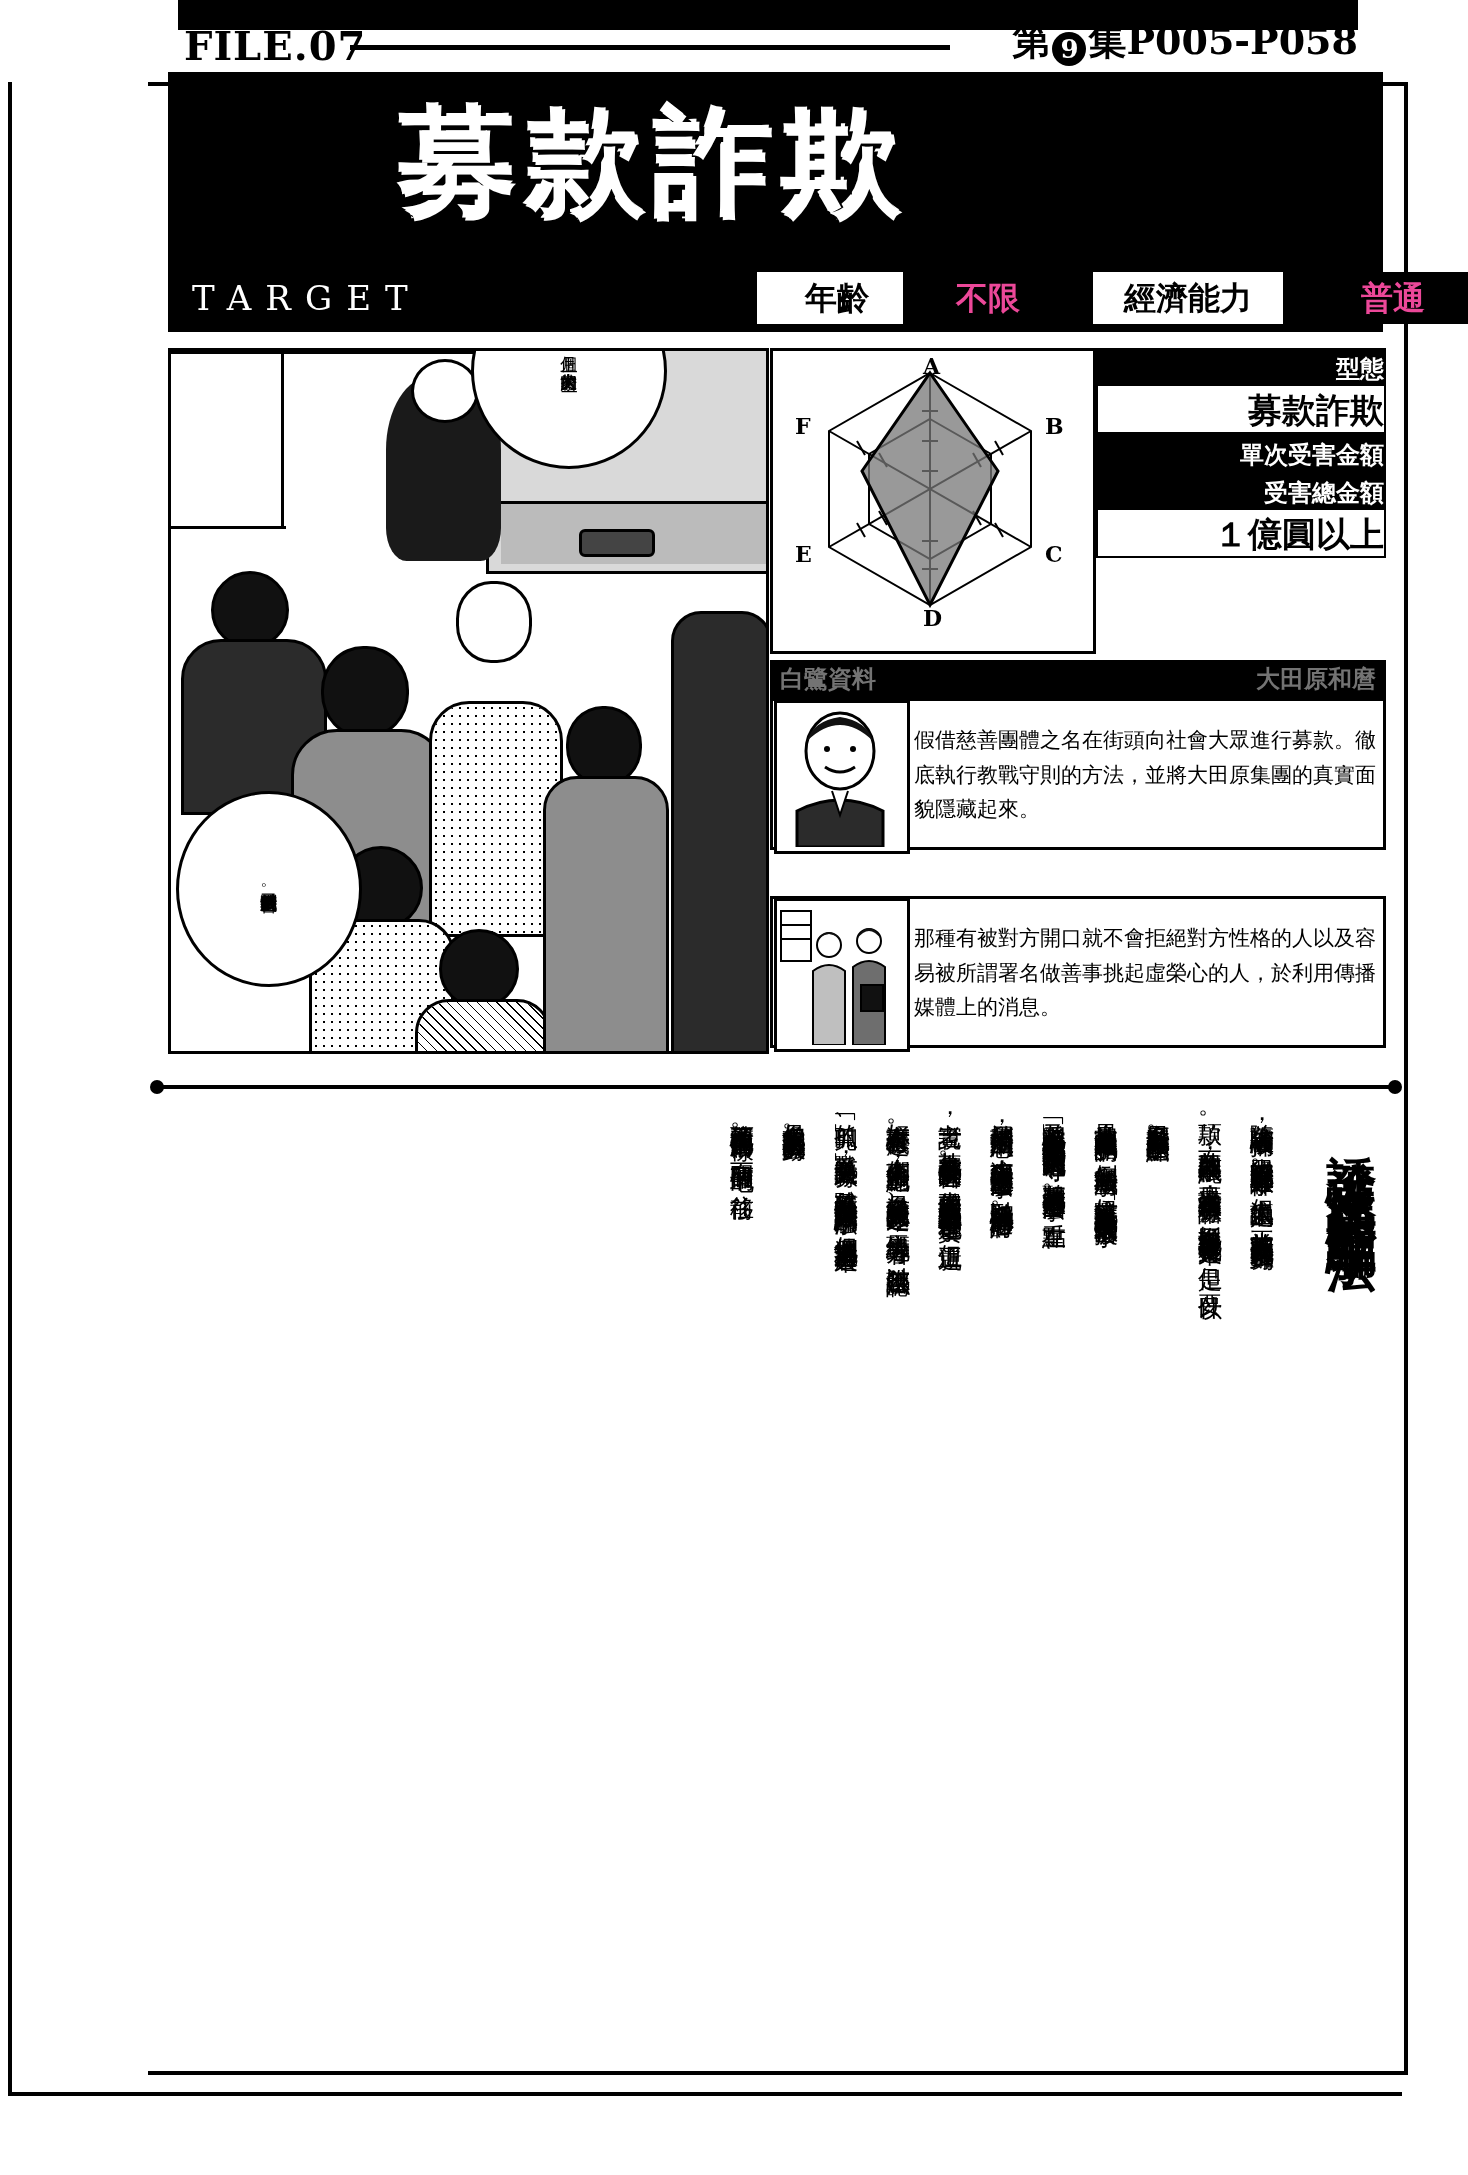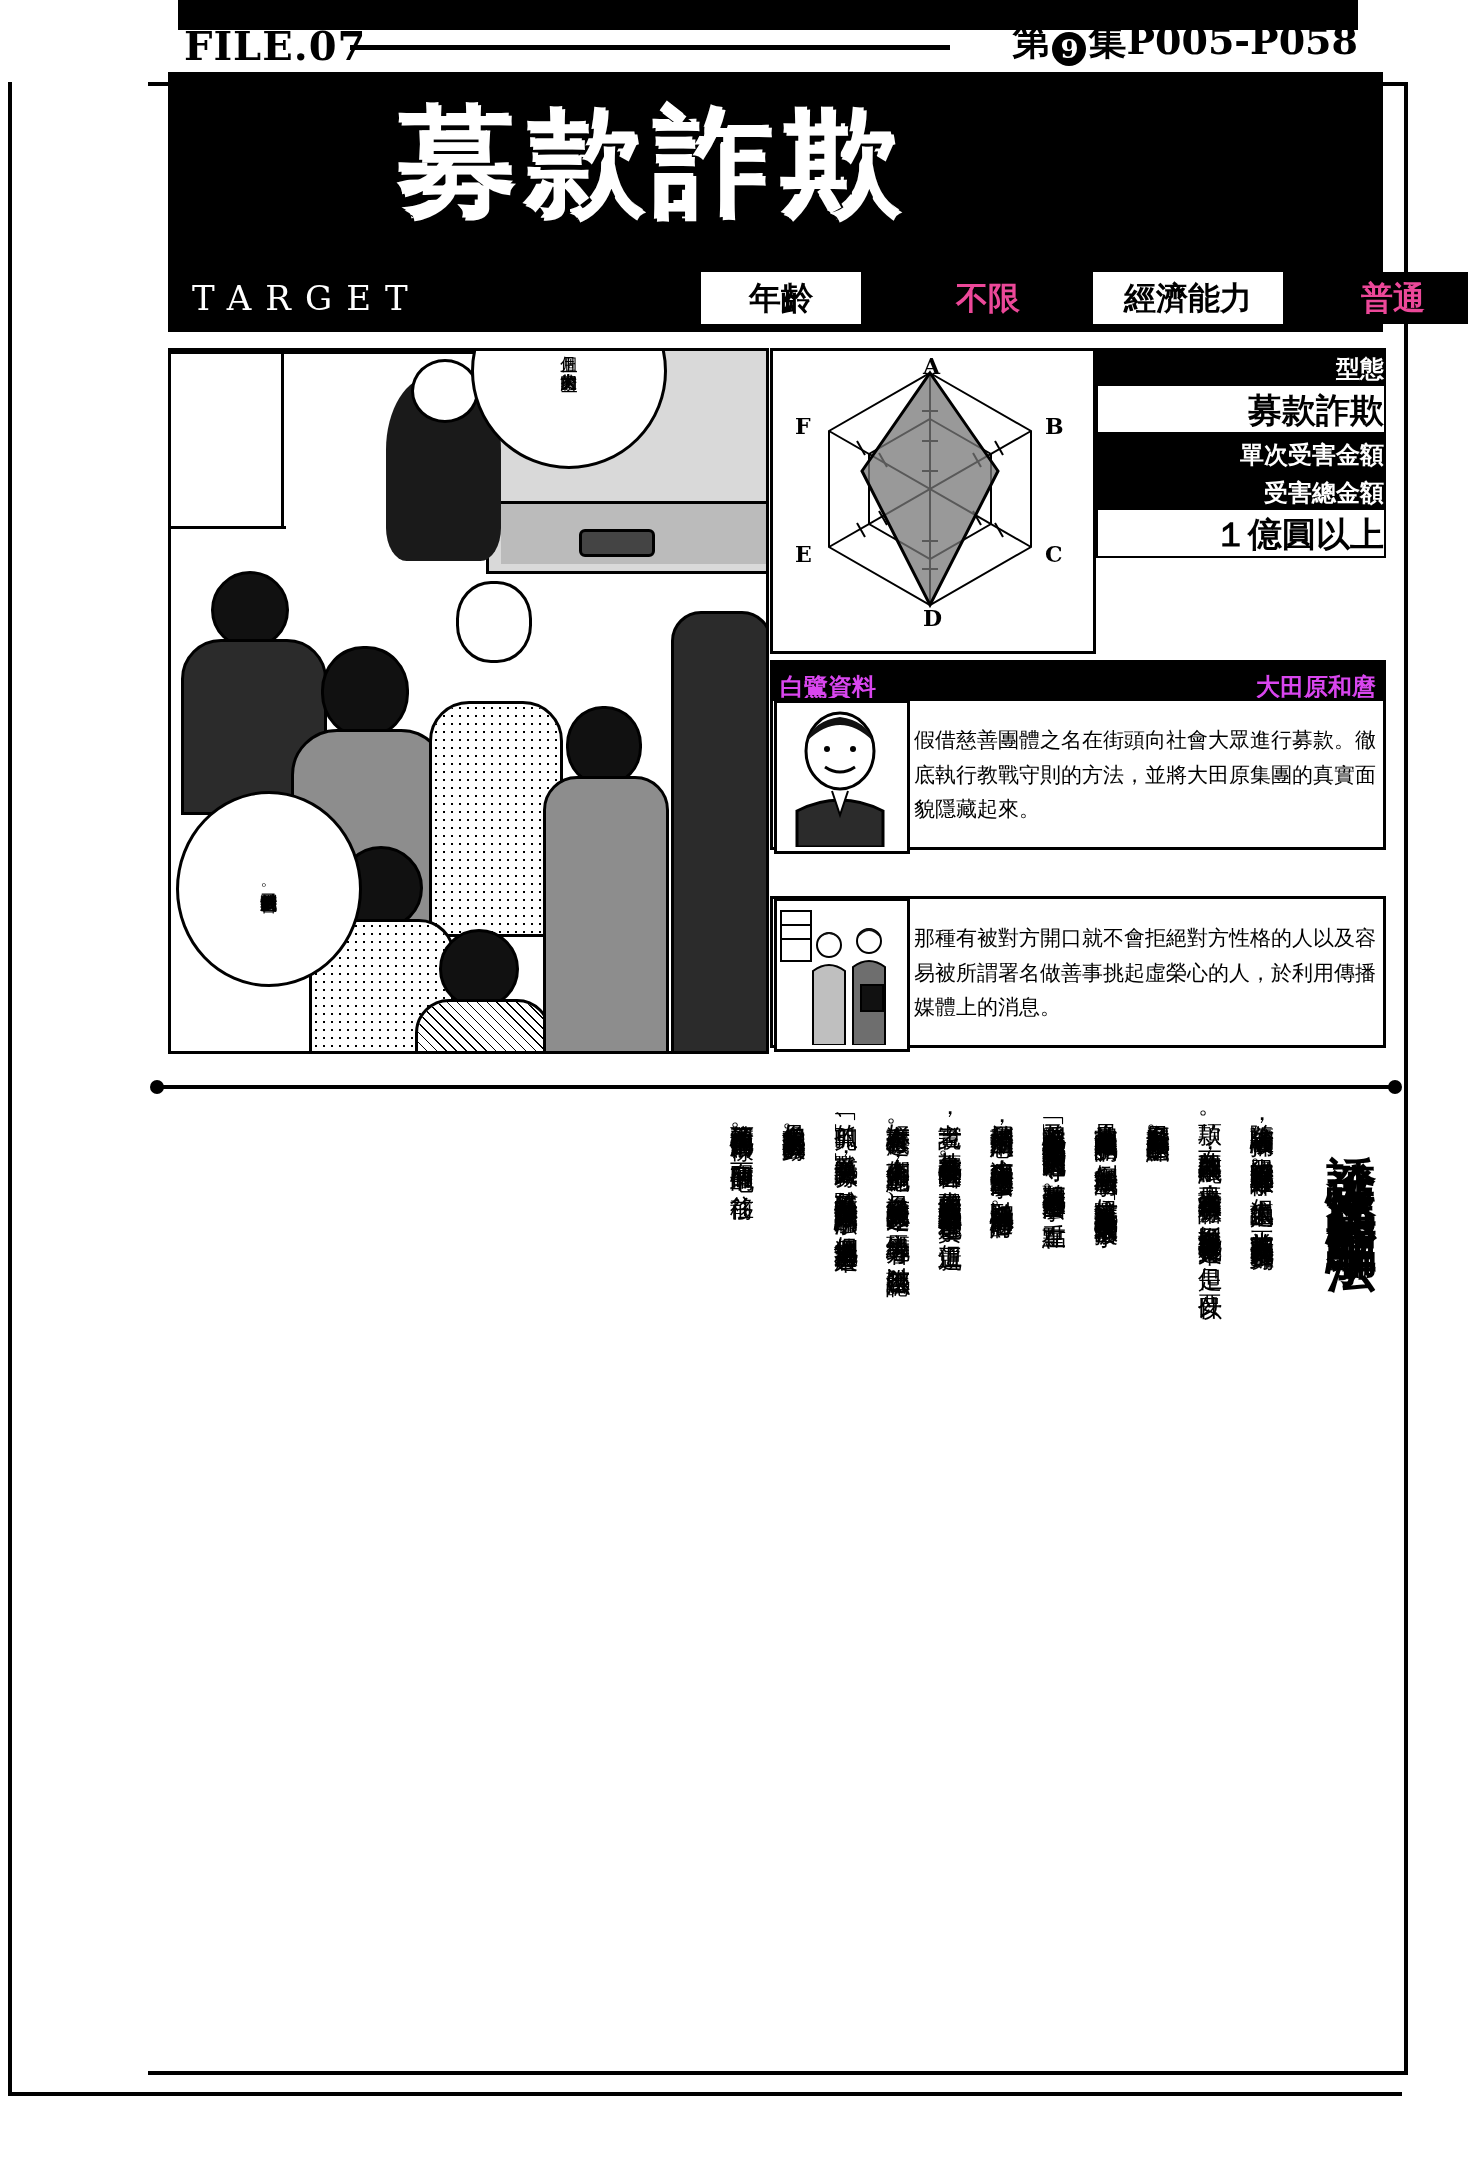--- a/index.html
+++ b/index.html
@@ -40,21 +40,21 @@
     text-shadow:5px 5px 0 #000, -3px -3px 0 #fff;
   }
   .targetrow{position:absolute;left:168px;top:272px;width:1215px;height:60px;}
   .tg-label{
     position:absolute;left:24px;top:6px;color:#fff;font-size:34px;letter-spacing:14px;
     font-family:"DejaVu Serif","Liberation Serif",serif;
   }
   .tg-cell{position:absolute;top:0;height:52px;line-height:52px;text-align:center;font-size:32px;font-weight:bold;}
   .tg-white{background:#fff;color:#000;}
   .tg-black{background:#000;color:#ec4899;}
-  .tg-c1{left:533px;width:160px;}
+  .tg-c1{left:589px;width:160px;}
   .tg-c2{left:735px;width:170px;}
   .tg-c3{left:925px;width:190px;}
   .tg-c4{left:1130px;width:190px;}
 
   
   .panel{
     position:absolute;left:168px;top:348px;width:595px;height:700px;
     border:3px solid #000;background:#fff;overflow:hidden;
   }
   .panel .floor{position:absolute;left:0;top:0;width:100%;height:100%;background:#fff;}
@@ -100,22 +100,22 @@
   .radarlabel{position:absolute;font-size:22px;font-weight:bold;font-family:"DejaVu Serif","Liberation Serif",serif;}
 
   
   .stats{position:absolute;left:1096px;top:348px;width:290px;height:300px;}
   .st-row{width:100%;box-sizing:border-box;text-align:right;font-weight:bold;}
   .st-h{background:#000;color:#fff;font-size:24px;height:38px;line-height:38px;border:2px solid #000;}
   .st-v{background:#fff;color:#000;font-size:34px;height:48px;line-height:48px;border:2px solid #000;border-top:none;}
 
   
   .profhdr{
-    position:absolute;height:38px;line-height:38px;background:#000;color:#d946ef;
-    font-size:24px;font-weight:bold;box-sizing:border-box;padding:8px 10px;
+    position:absolute;height:38px;line-height:38px;background:#000;color:#737373;
+    font-size:24px;font-weight:bold;box-sizing:border-box;padding:0 10px;
   }
   .profhdr .right{float:right;}
   .profbody{position:absolute;border:3px solid #000;background:#fff;box-sizing:border-box;}
   .prof-text{
     position:absolute;font-size:21px;line-height:1.65;text-align:justify;margin-top:17px;
   }
   .portrait{position:absolute;border:3px solid #000;background:#fff;overflow:hidden;}
 
   
   .divider{position:absolute;left:150px;top:1080px;width:1252px;height:14px;}

